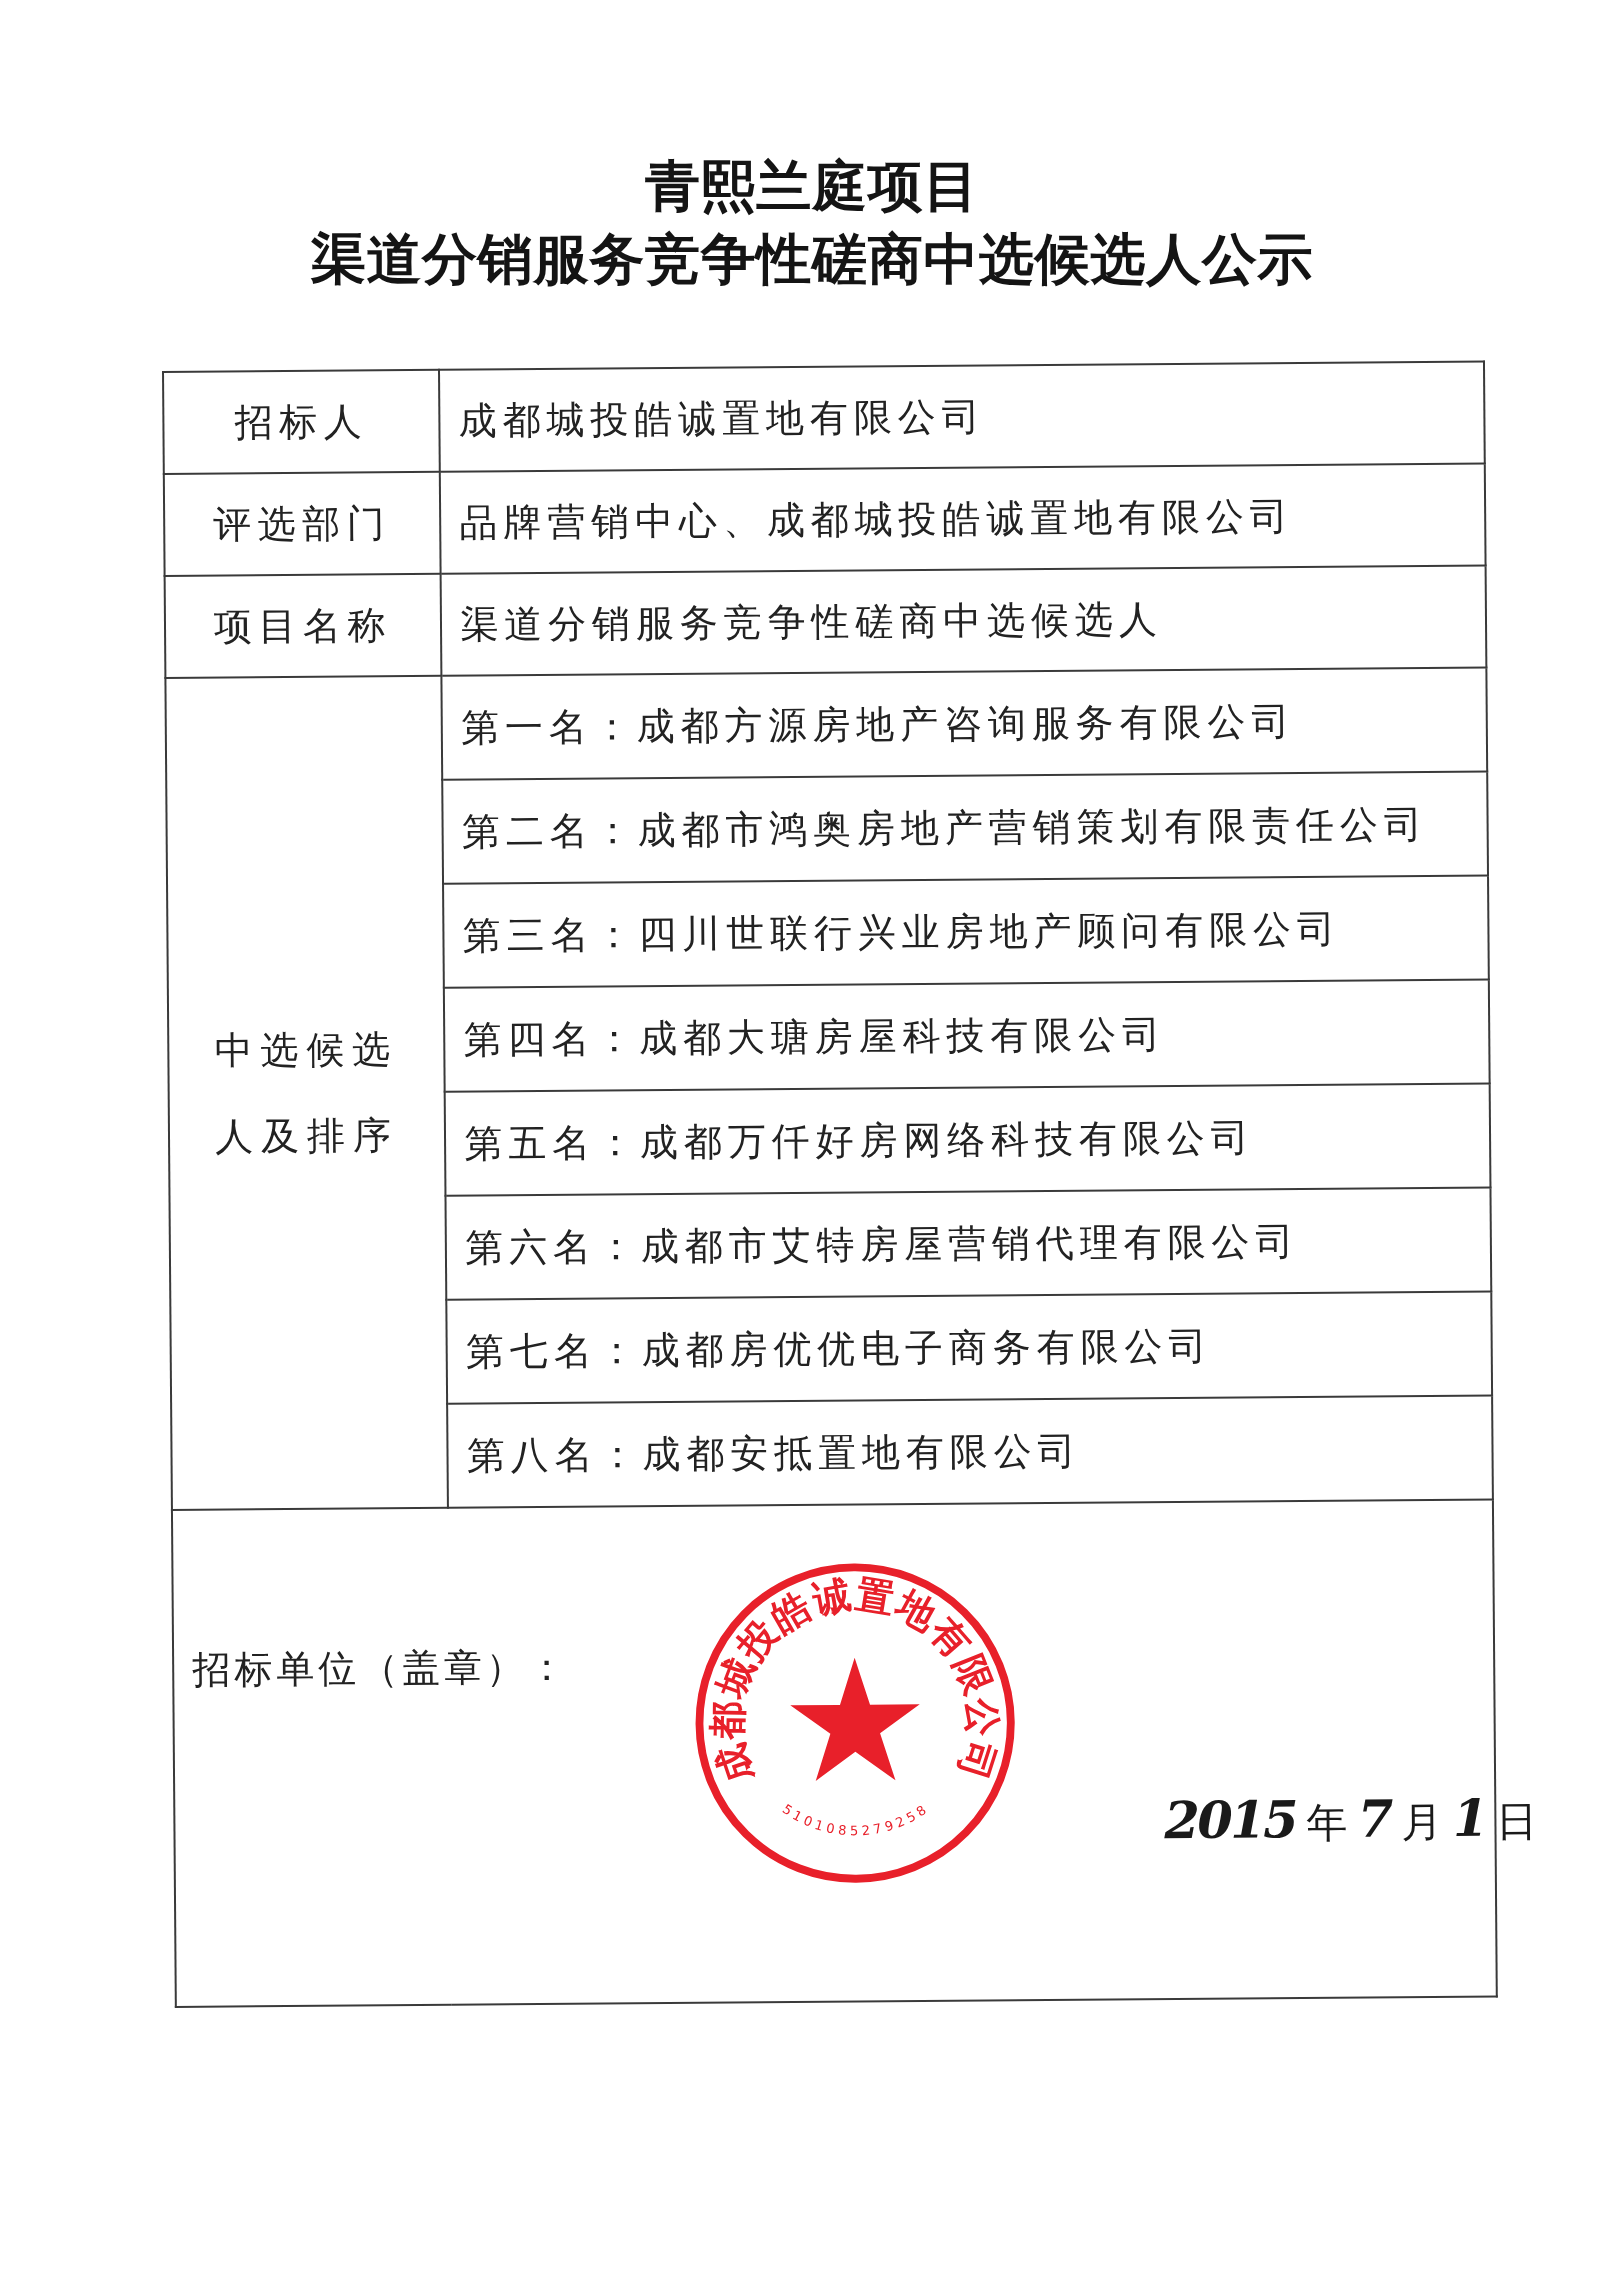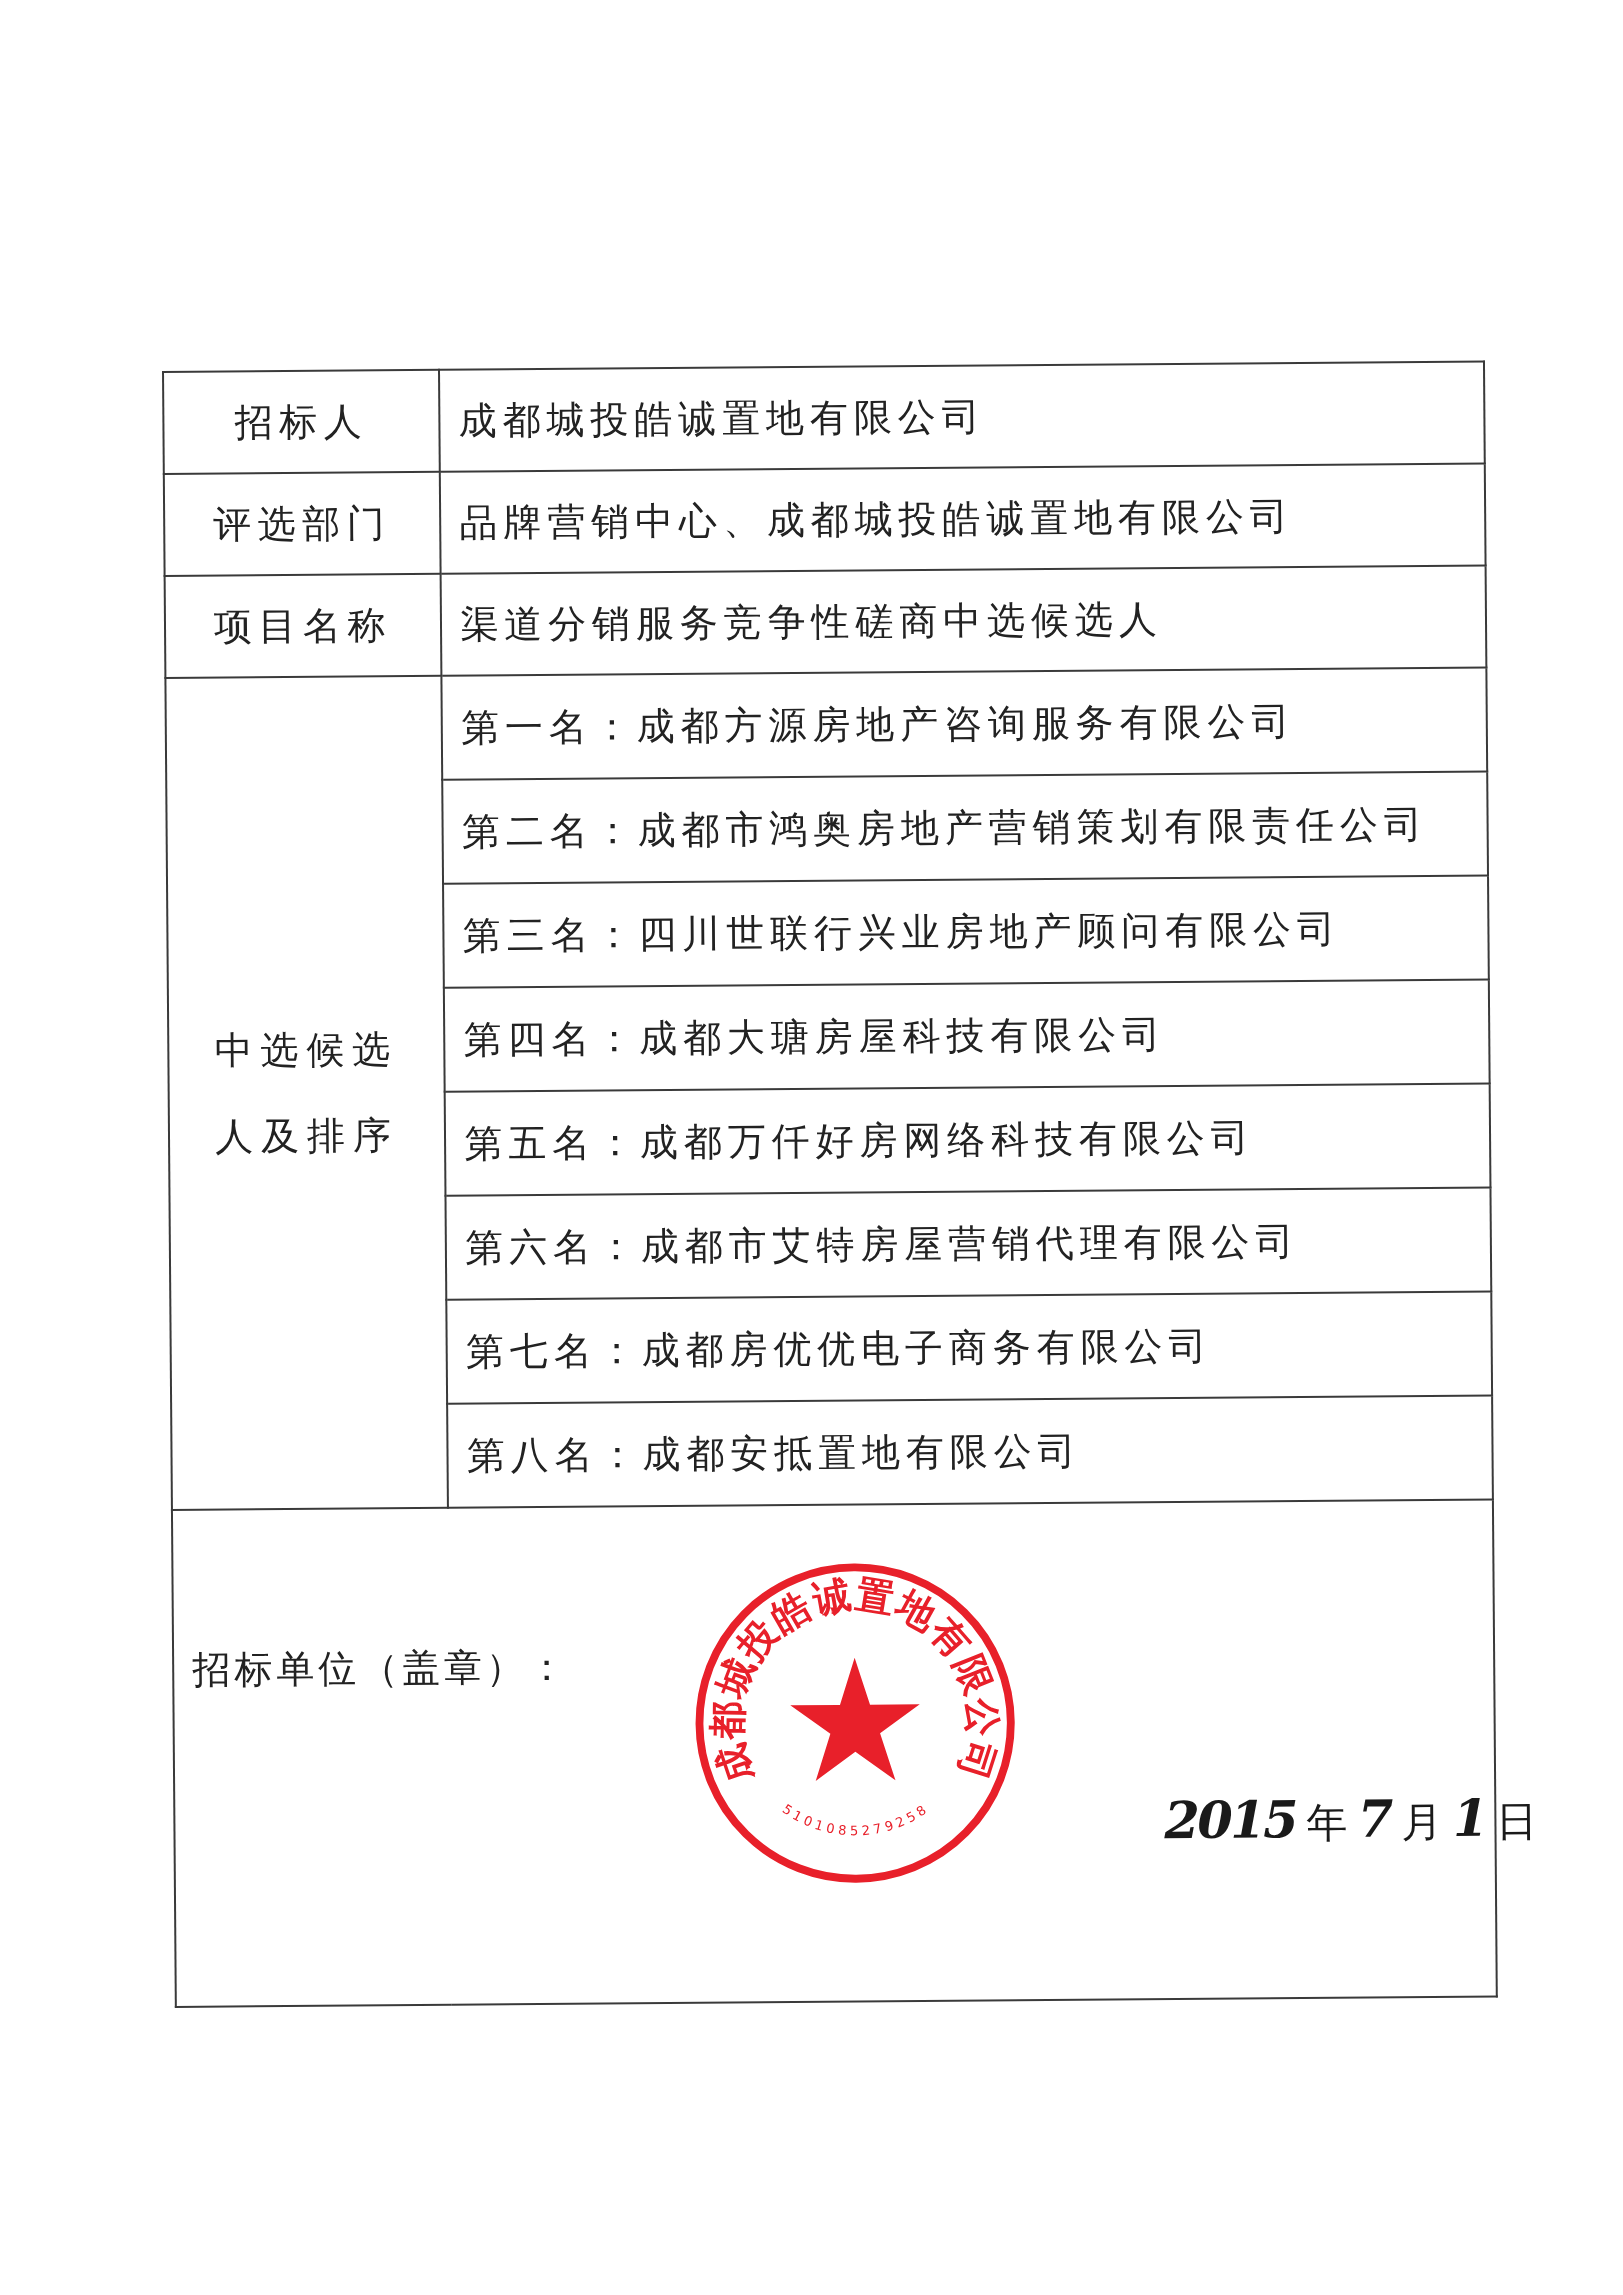--- a/index.html
+++ b/index.html
@@ -115,20 +115,22 @@
     font-size: 51px;
     font-weight: bold;
     letter-spacing: -2.6px;
   }
   .date .unit { margin: 0 10.5px; }
 </style>
 </head>
 <body>
 
 <div class="title-block">
+  <span class="title-line">青熙兰庭项目</span>
+  <span class="title-line">渠道分销服务竞争性磋商中选候选人公示</span>
 </div>
 
 <div class="sheet">
   <table class="notice">
     <colgroup>
         <col class="c-label">
         <col class="c-value">
       </colgroup>
     <tbody>
       <tr class="info-row">

